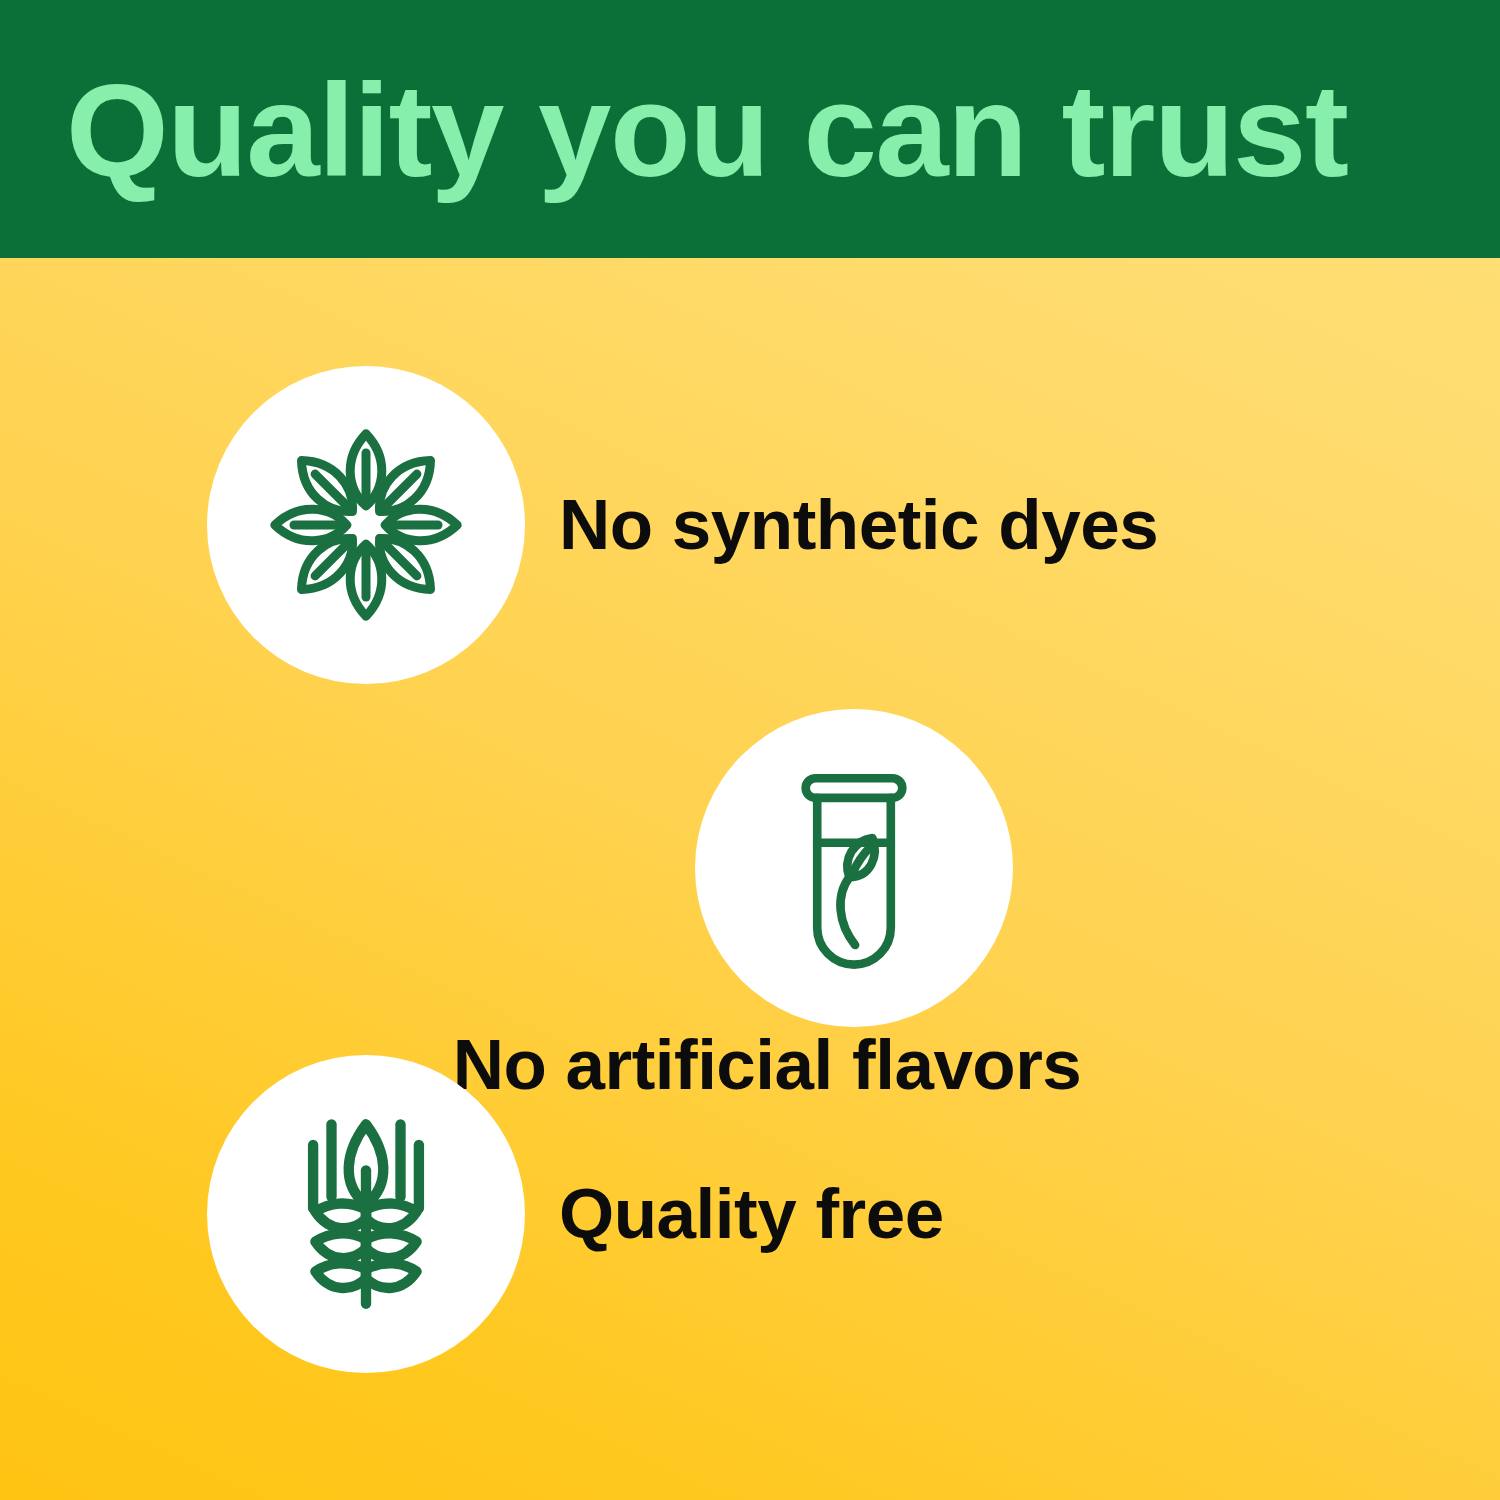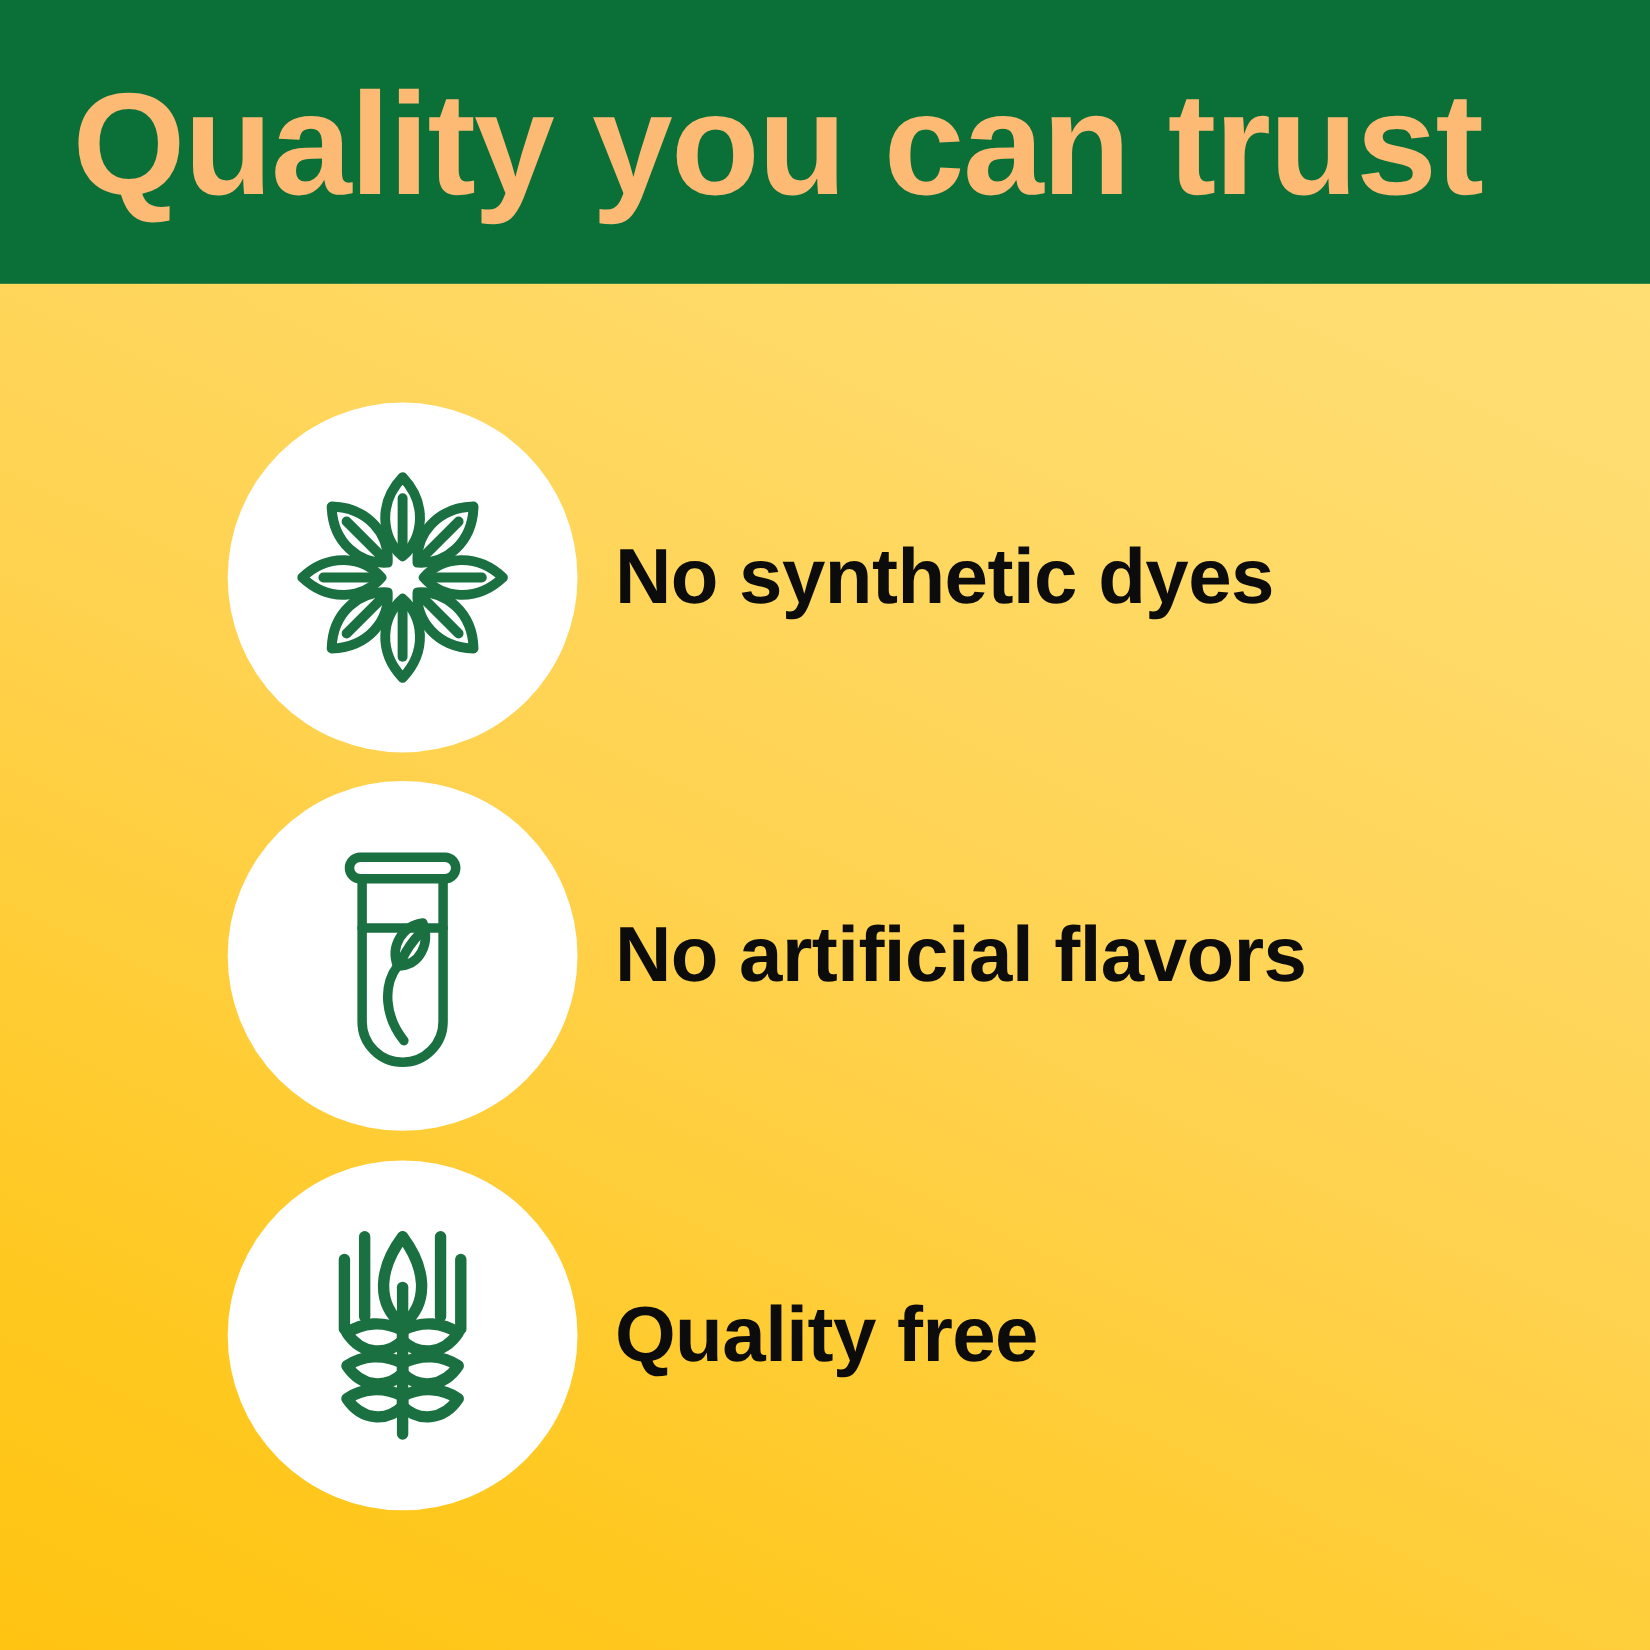--- a/index.html
+++ b/index.html
@@ -31,21 +31,21 @@
     width: 1500px;
     height: 258px;
     background: #0A7038;
     overflow: hidden;
   }
   #header-title {
     position: absolute;
     left: 66px;
     top: 62px;
     width: 1390px;
-    color: #fdba74;
+    color: #86efac;
     font-family: "Liberation Sans", sans-serif;
     font-weight: bold;
     font-size: 132px;
     line-height: 138px;
     letter-spacing: -1.5px;
     white-space: nowrap;
   }
 
   
   #features {
@@ -57,21 +57,21 @@
   }
   .feature-row {
     position: absolute;
     left: 0;
     width: 1500px;
     height: 320px;
     display: flex;
     align-items: center;
   }
   #row-0 { top: 107px; }
-  #row-1 { top: 451px; }
+  #row-1 { top: 451px; flex-direction: column; }
   #row-2 { top: 796px; }
 
   .icon-badge {
     position: relative;
     flex: 0 0 auto;
     margin-left: 207px;
     width: 318px;
     height: 318px;
     border-radius: 50%;
     background: #FFFFFF;

